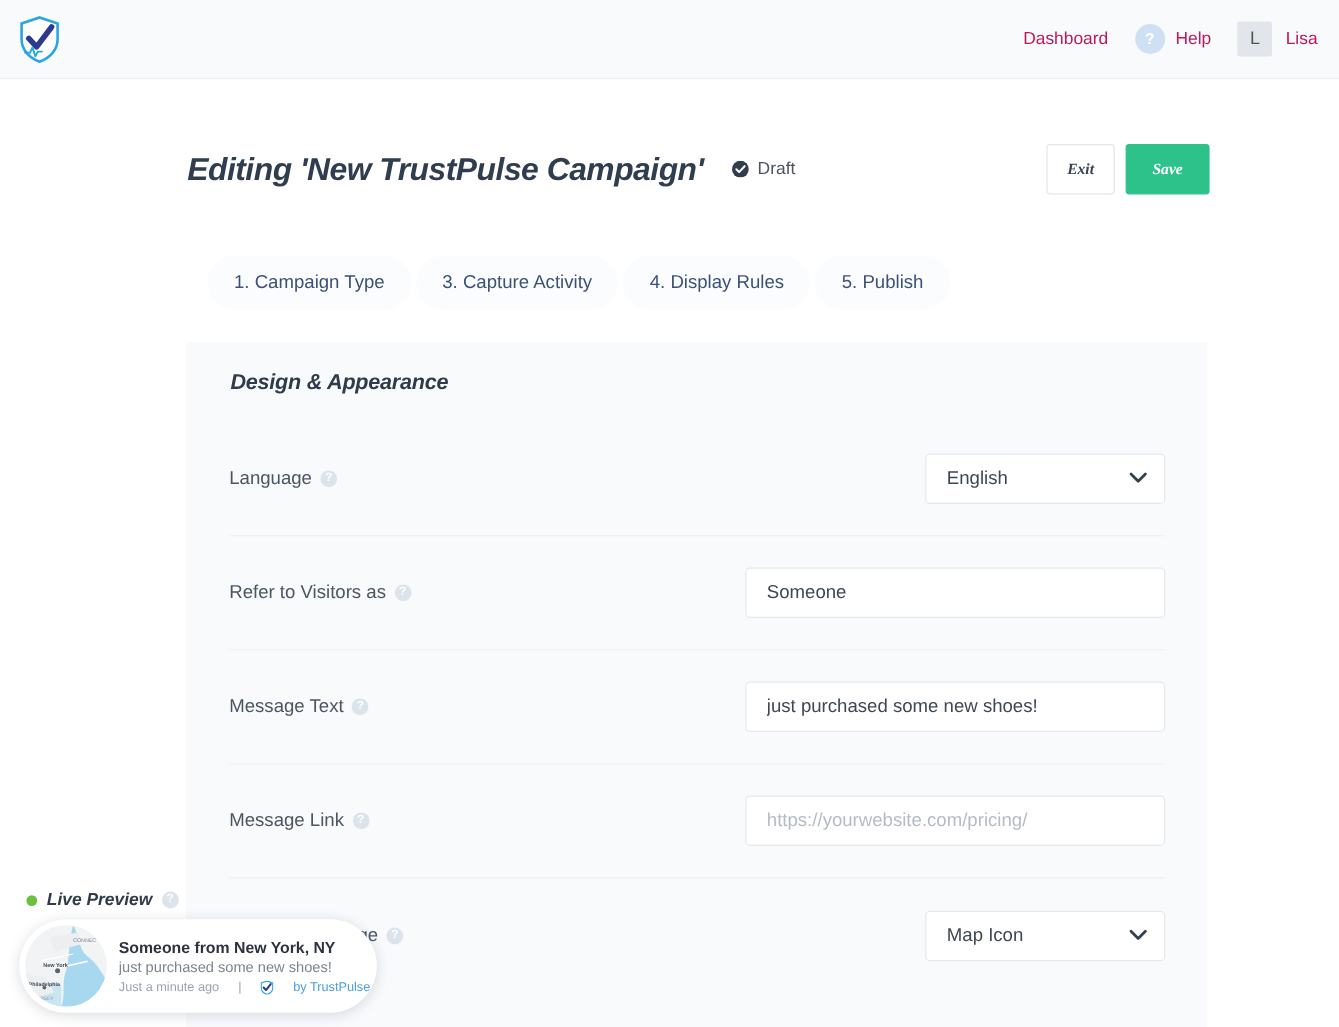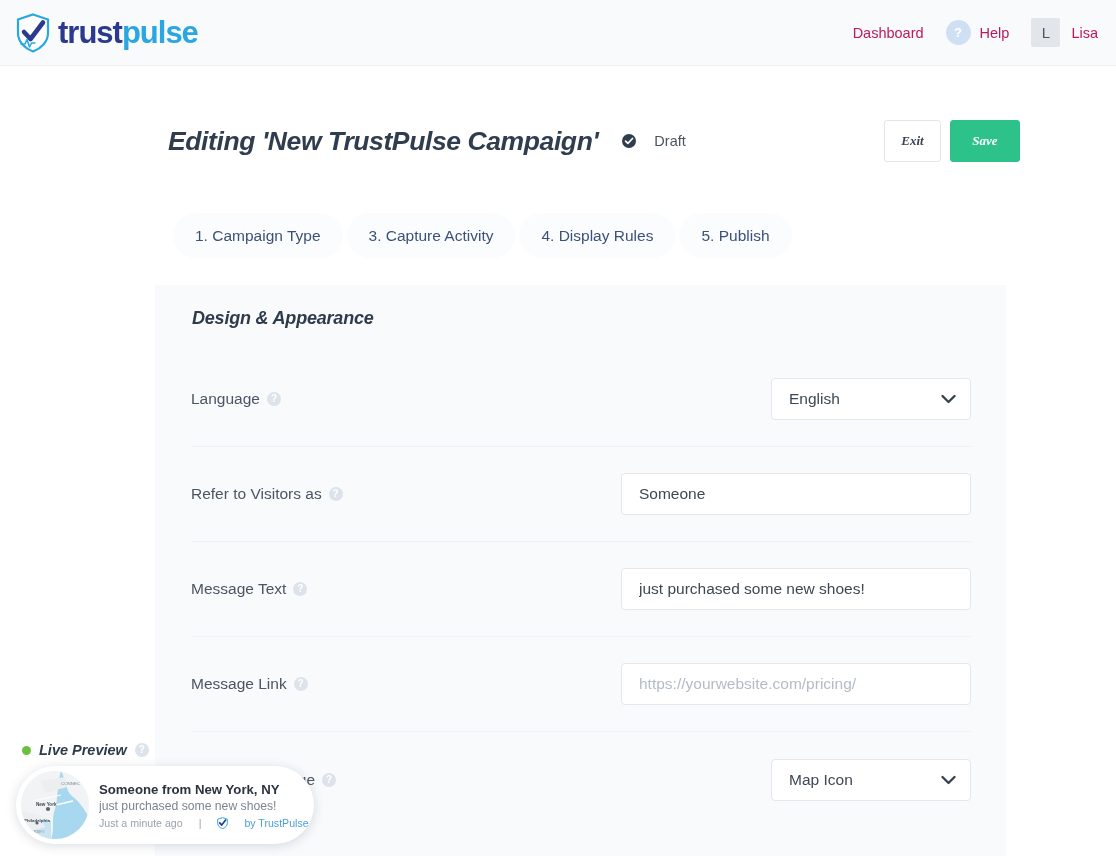--- a/index.html
+++ b/index.html
@@ -76,38 +76,38 @@
     color: #4a5560;
     font-size: 15px;
     display: flex; align-items: center; justify-content: center;
     border-radius: 2px;
   }
 
   
   .title-row {
     position: absolute;
     top: 112px;
-    left: 168px;
+    left: 156px;
     width: 852px;
     height: 58px;
     display: flex;
     align-items: center;
   }
   .page-title {
     font-size: 26.5px;
     font-weight: bold;
     font-style: italic;
     color: #303d4e;
     letter-spacing: -0.4px;
     white-space: nowrap;
   }
   .draft-badge {
     display: flex;
     align-items: center;
-    gap: 18px;
+    gap: 7px;
     margin-left: 24px;
   }
   .draft-icon {
     width: 14px; height: 14px;
     display: block;
   }
   .draft-text {
     font-size: 14.5px;
     color: #4a5560;
   }
@@ -343,21 +343,20 @@
 
   <div class="topbar">
     <div class="logo-wrap">
       <span>
         <svg class="logo-shield" viewBox="0 0 36 40">
           <path d="M18 1.5 L33 6.5 V20 C33 29 26 35.5 18 38.5 C10 35.5 3 29 3 20 V6.5 Z" fill="#ffffff" stroke="#2aa7e0" stroke-width="2.2"></path>
           <path d="M9 19 L15.5 26 L28 9.5" fill="none" stroke="#2b3a8f" stroke-width="4.6" stroke-linecap="round" stroke-linejoin="round"></path>
           <path d="M6 31 L10 31 L12 26.5 L14.5 34 L16.5 30 L20 30" fill="none" stroke="#2aa7e0" stroke-width="1.6" stroke-linecap="round" stroke-linejoin="round"></path>
         </svg>
       </span>
-      <span class="logo-text"><span class="t1">trust</span><span class="t2">pulse</span></span>
     </div>
 
     <div class="topbar-right">
       <span class="top-link">Dashboard</span>
       <div class="help-group">
         <span class="help-circle">?</span>
         <span class="top-link">Help</span>
       </div>
       <div class="user-group">
         <span class="avatar-box">L</span>

